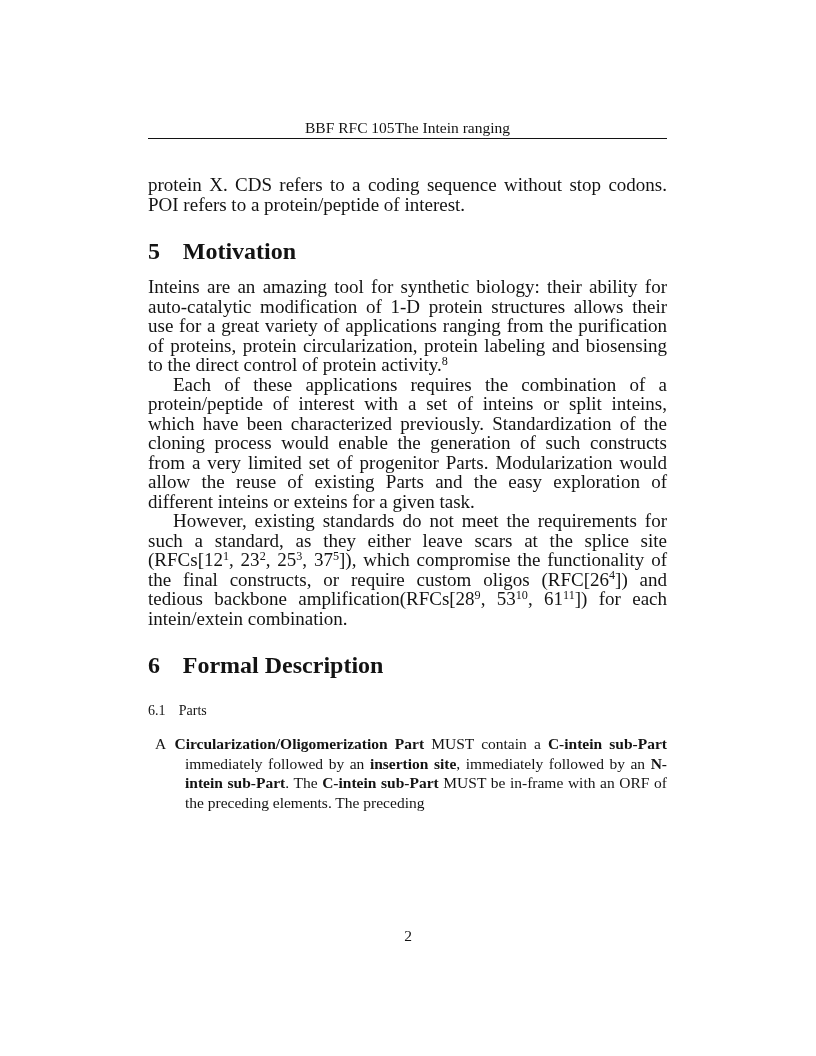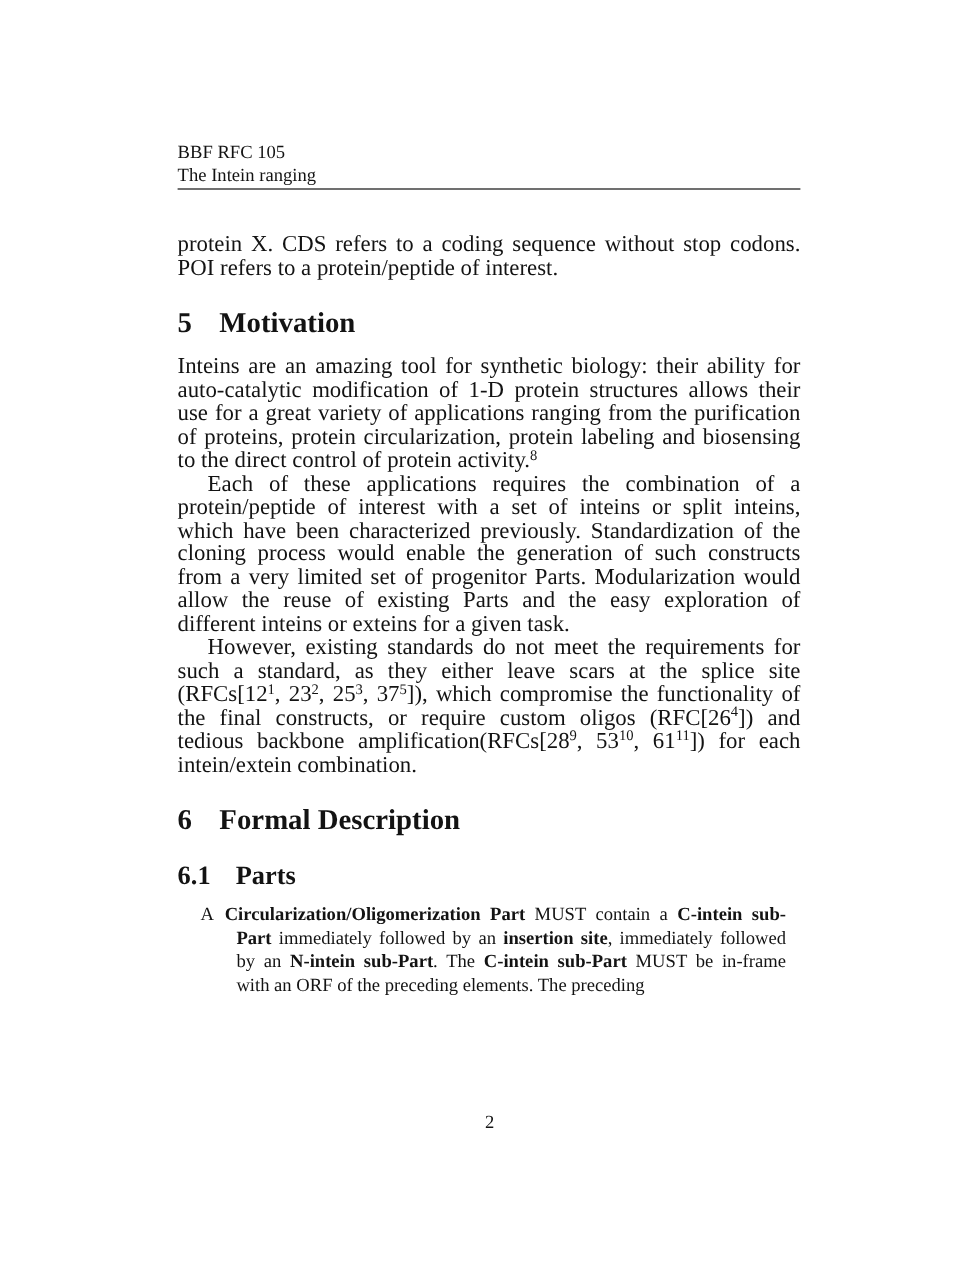--- a/index.html
+++ b/index.html
@@ -23,51 +23,50 @@
     width: 519px;
   }
   .doc-header {
     display: flex;
     justify-content: center;
     align-items: baseline;
     font-size: 15.5px;
     line-height: 19px;
     border-bottom: 1px solid #131313;
     padding-bottom: 1px;
-    flex-direction: column;
   }
   .content {
     margin-top: 36px;
   }
   .para {
     margin: 0;
     font-size: 19px;
     line-height: 19.5px;
     text-align: justify;
   }
   .para.indent {
     text-indent: 25px;
   }
   h2.sec {
     font-size: 24px;
     line-height: 22px;
     margin: 26px 0 15px 0;
     font-weight: bold;
   }
   h3.subsec {
-    font-size: 22px;
+    font-size: 14px;
     line-height: 20px;
     margin: 25px 0 13px 0;
-    font-weight: bold;
+    font-weight: normal;
   }
   .sec-num {
     margin-right: 0.95em;
   }
   .list-item {
-    margin: 12px;
+    margin: 0;
     font-size: 15.5px;
     line-height: 19.5px;
     text-align: justify;
     padding-left: 37px;
     text-indent: -30px;
   }
   .list-item .marker {
     margin-right: 2px;
   }
   sup {

